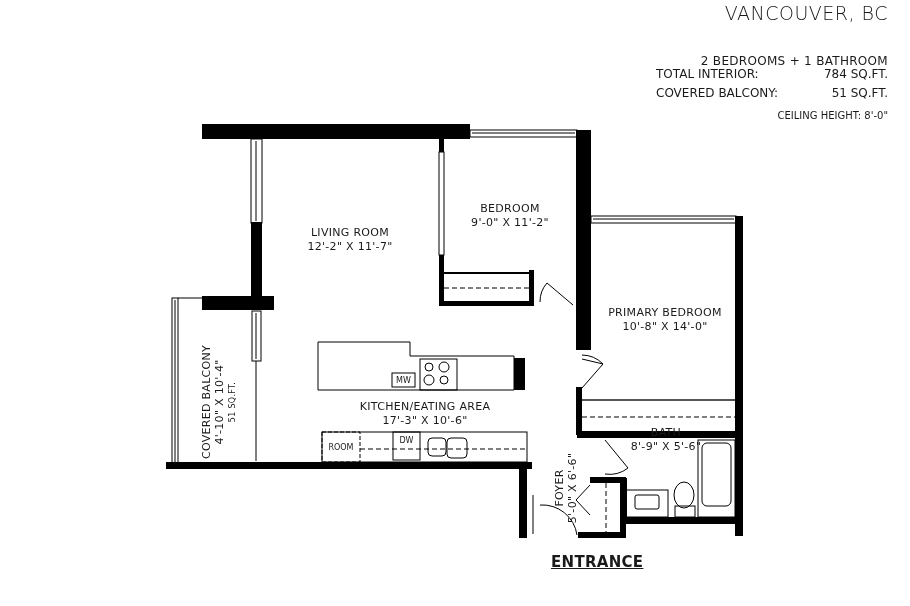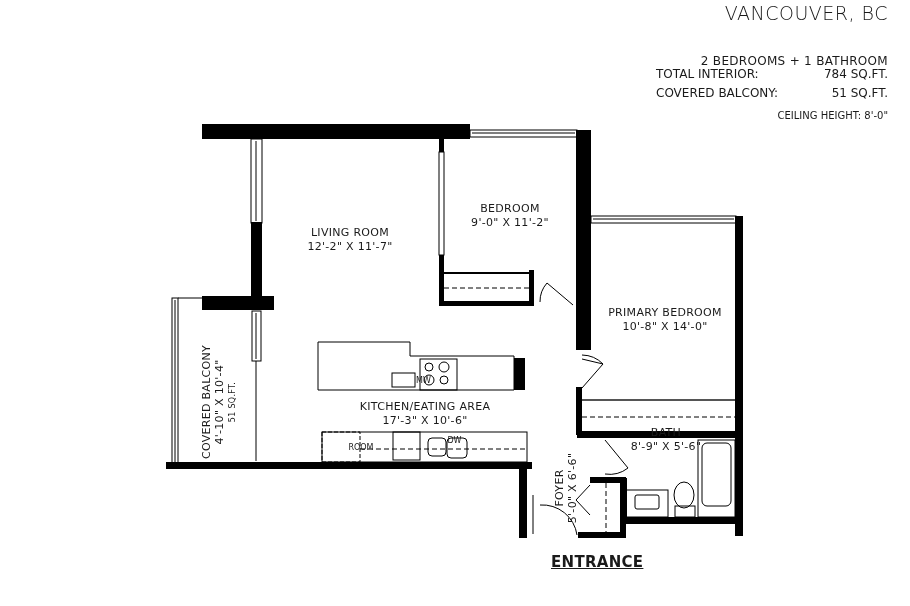--- a/index.html
+++ b/index.html
@@ -8,21 +8,21 @@
   .hdr { position: absolute; right: 22px; text-align: right; white-space: nowrap; }
   .city { top: 2px; font-size: 19px; letter-spacing: 0.5px; font-weight: 300; }
   .rooms-summary { top: 19px; font-size: 12px; letter-spacing: 0.3px; margin-top: 35px; }
   .area-row { position: absolute; font-size: 12px; white-space: nowrap; }
   .area-row.bold { font-weight: normal; }
   .ceiling { top: 110px; font-size: 10px; }
   svg.plan { position: absolute; left: 0; top: 0; }
   .lbl { position: absolute; text-align: center; font-size: 11px; line-height: 14px; white-space: nowrap; letter-spacing: 0.3px; }
   .lbl-rot { position: absolute; transform-origin: center center; transform: rotate(-90deg); text-align: center; white-space: nowrap; letter-spacing: 0.3px; }
   .tiny { font-size: 8px; }
-  .applabel { position: absolute; font-size: 8px; text-align: center; padding-left: 20px; }
+  .applabel { position: absolute; font-size: 8px; text-align: center; }
   .entrance { position: absolute; left: 551px; top: 553px; font-size: 15px; font-weight: bold; text-decoration: underline; letter-spacing: 0.3px; }
 </style>
 </head>
 <body>
 
 <div class="hdr city">VANCOUVER, BC</div>
 <div class="hdr rooms-summary">2 BEDROOMS + 1 BATHROOM</div>
 
 <div class="area-row bold" style="left:656px; top:67px;">TOTAL INTERIOR:</div>
 <div class="area-row bold" style="right:22px; top:67px;">784 SQ.FT.</div>
@@ -157,15 +157,15 @@
   <div>4'-10" X 10'-4"</div>
   <div class="tiny">51 SQ.FT.</div>
 </div>
 <div class="lbl-rot" style="left:528px; top:473px; width:80px; height:30px; font-size:11px; line-height:13px;">
   <div>FOYER</div>
   <div>5'-0" X 6'-6"</div>
 </div>
 
 <div class="applabel" style="left:392px; top:376px; width:23px;">MW</div>
 <div class="applabel" style="left:322px; top:443px; width:38px;">ROOM</div>
-<div class="applabel" style="left:393px; top:436px; width:27px;margin-left:28px;">DW</div>
+<div class="applabel" style="left:393px; top:436px; width:27px;">DW</div>
 
 <div class="entrance">ENTRANCE</div>
 
 </body></html>

